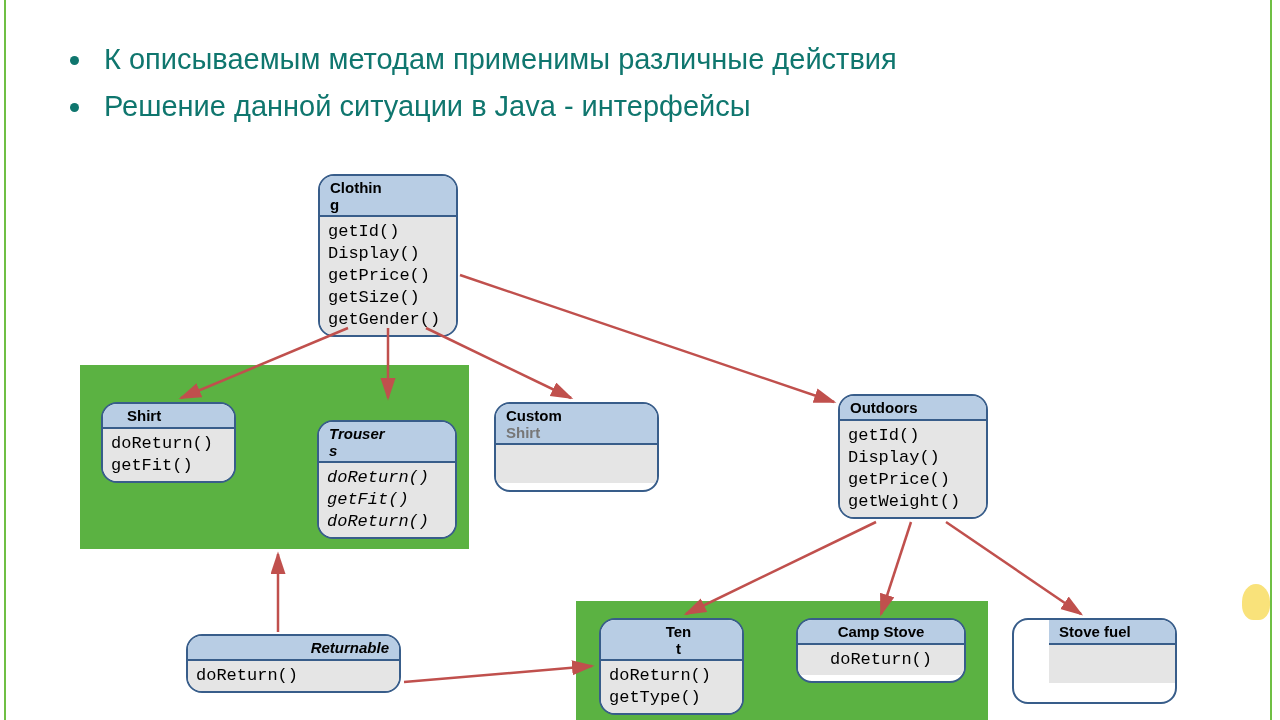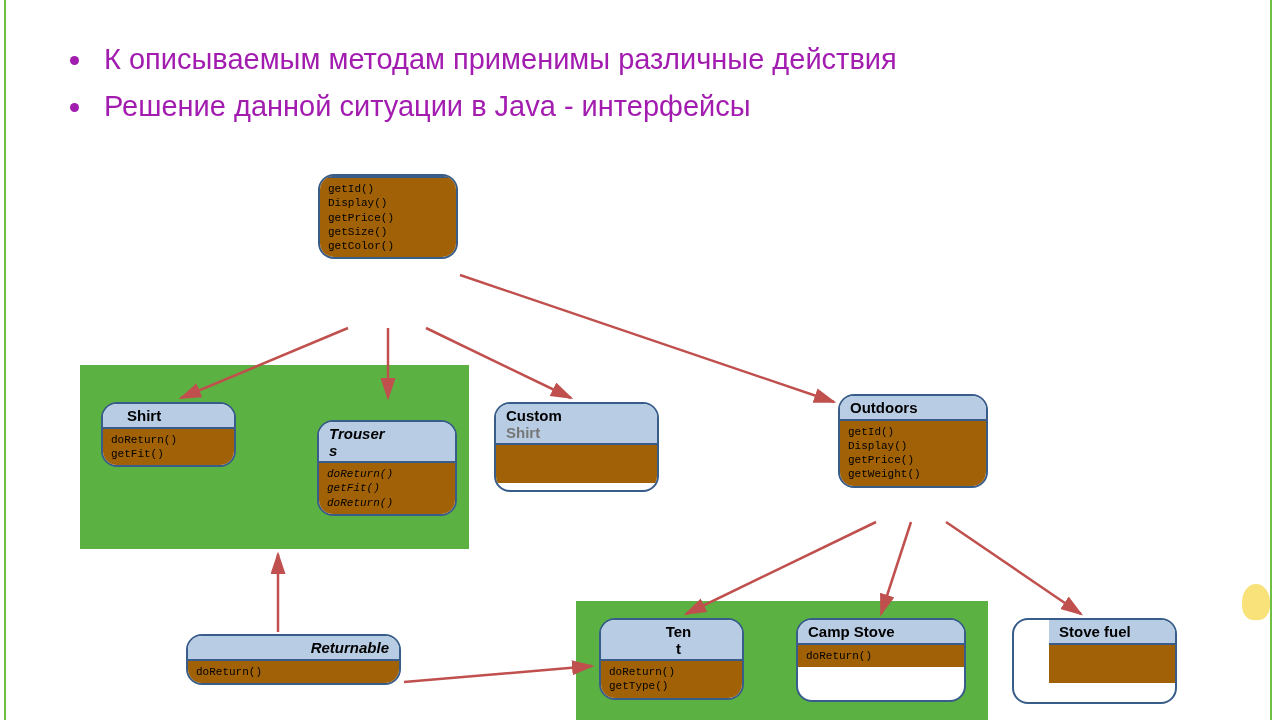--- a/index.html
+++ b/index.html
@@ -14,21 +14,21 @@
     position: absolute;
     left: 4px; top: 0;
     width: 1268px; height: 720px;
     border-left: 2px solid #6fbf44;
     border-right: 2px solid #6fbf44;
   }
   .bullets {
     position: absolute;
     left: 48px; top: 10px;
     font-size: 29px;
-    color: #a21caf;
+    color: #0f766e;
     line-height: 1.4;
   }
   .bullets li { margin-bottom: 6px; padding-left: 10px; }
   .greenbox {
     position: absolute;
     background: #5bb242;
   }
   .classbox {
     position: absolute;
     background: #fff;
@@ -42,23 +42,23 @@
     font-size: 15px;
     padding: 4px 10px 2px 10px;
     color: #000;
     line-height: 1.1;
   }
   .classbox .head .wrapchar {
     display: block;
     font-weight: bold;
   }
   .classbox .body {
-    background: #a16207;
+    background: #e5e5e5;
     font-family: "Courier New", monospace;
-    font-size: 11px;
+    font-size: 17px;
     padding: 4px 8px;
     color: #000;
     line-height: 1.3;
     border-top: 2px solid #385d8a;
   }
   .interfacebox .head {
     font-style: italic;
   }
   .method { white-space: nowrap; }
   .hand-cursor {
@@ -82,26 +82,30 @@
 
   <ul class="bullets">
     <li>К описываемым методам применимы различные действия</li>
     <li>Решение данной ситуации в Java - интерфейсы</li>
   </ul>
 
   <div class="greenbox" style="left:74px; top:365px; width:389px; height:184px;"></div>
   <div class="greenbox" style="left:570px; top:601px; width:412px; height:119px;"></div>
 
   <div class="classbox" style="left:312px; top:174px; width:140px;">
+    <div class="head">
+      <span>Clothin</span>
+      <span class="wrapchar">g</span>
+    </div>
     <div class="body">
       <div class="method">getId()</div>
       <div class="method">Display()</div>
       <div class="method">getPrice()</div>
       <div class="method">getSize()</div>
-      <div class="method">getColor()</div>
+      <div class="method">getGender()</div>
     </div>
   </div>
 
   <div class="classbox" style="left:95px; top:402px; width:135px;">
     <div class="head" style="padding-left:24px;">
       <span>Shirt</span>
     </div>
     <div class="body">
       <div class="method">doReturn()</div>
       <div class="method">getFit()</div>
@@ -144,21 +148,21 @@
     <div class="head" style="padding-left:24px;text-align:center;">
       <span>Ten</span>
       <span class="wrapchar">t</span>
     </div>
     <div class="body">
       <div class="method">doReturn()</div>
       <div class="method">getType()</div>
     </div>
   </div>
 
-  <div class="classbox" style="left:790px; top:618px; width:170px; height:84px;">
+  <div class="classbox" style="left:790px; top:618px; width:170px; height:65px;text-align:center;">
     <div class="head">
       <span>Camp Stove</span>
     </div>
     <div class="body">
       <div class="method">doReturn()</div>
     </div>
   </div>
 
   <div class="classbox" style="left:1006px; top:618px; width:165px; height:86px;padding-left:35px;">
     <div class="head">

